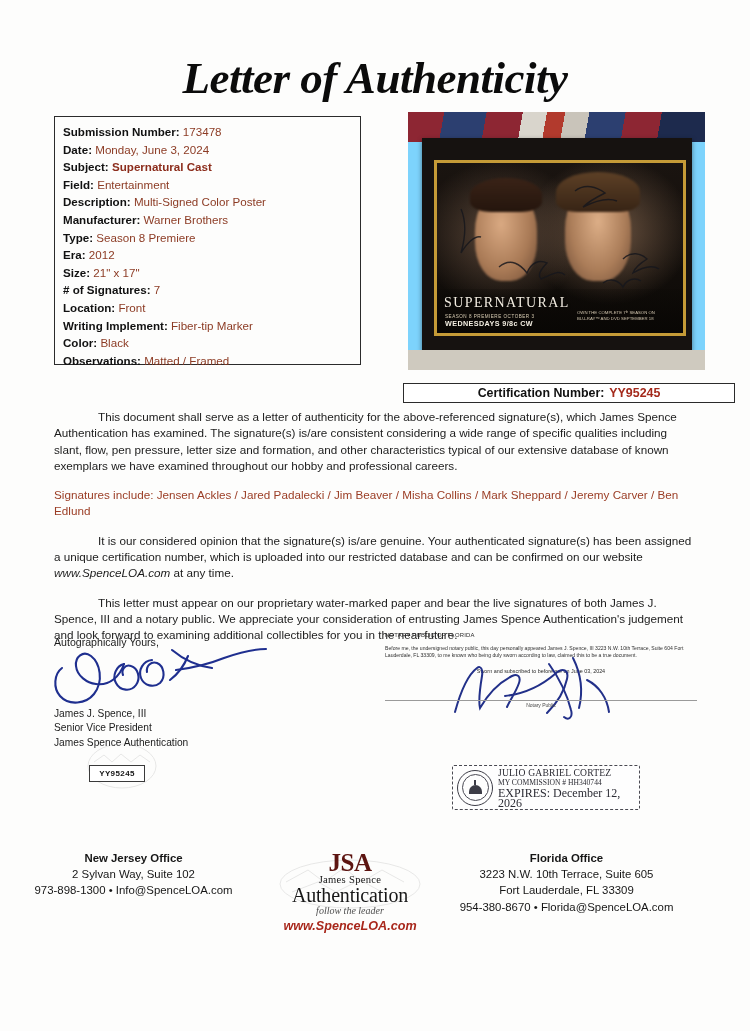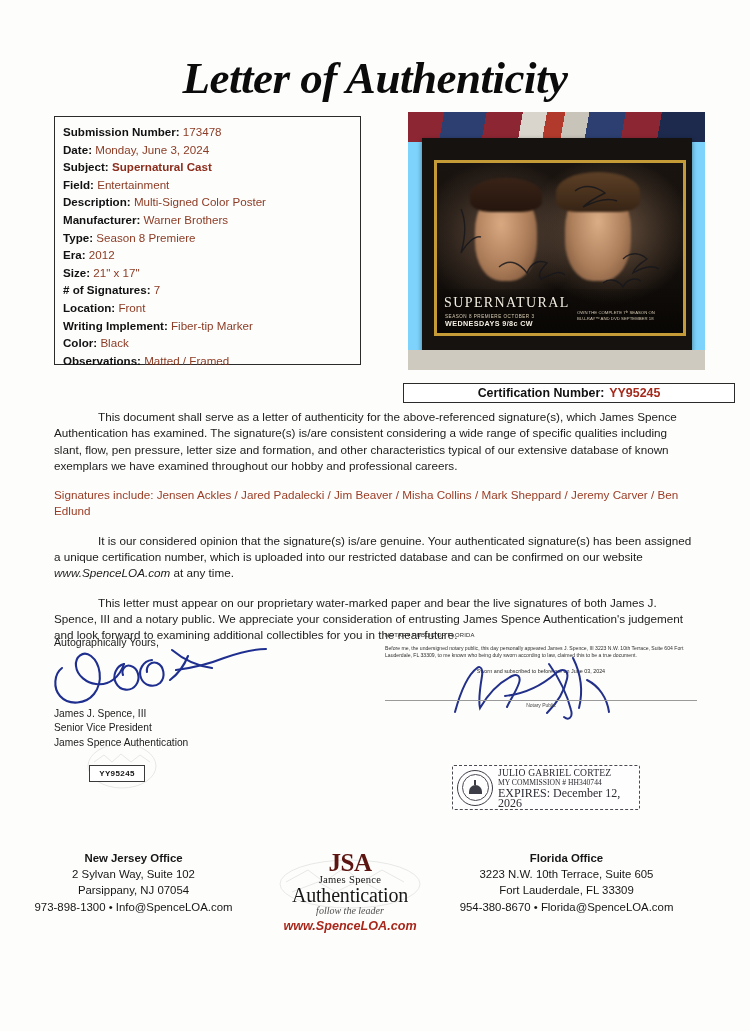--- a/index.html
+++ b/index.html
@@ -559,21 +559,20 @@
       <div class="stamp-name">JULIO GABRIEL CORTEZ</div>
       <div class="stamp-comm">MY COMMISSION # HH340744</div>
       <div class="stamp-exp">EXPIRES: December 12, 2026</div>
     </div>
   </div>
 
   <div class="footer">
     <div class="office">
       <div class="oname">New Jersey Office</div>
       <div>2 Sylvan Way, Suite 102</div>
-      <div>Parsippany, NJ 07054</div>
       <div>973-898-1300 • Info@SpenceLOA.com</div>
     </div>
 
     <div class="jsa-logo">
       <svg class="jsa-globe" viewBox="0 0 156 56">
         <ellipse cx="78" cy="28" rx="70" ry="24" fill="none" stroke="#666" stroke-width="1"></ellipse>
         <path d="M14 26 l22 -12 l16 12 l20 -14 l18 14 l20 -12 l22 12" fill="none" stroke="#666" stroke-width="1"></path>
         <path d="M20 36 l26 -10 l18 10 l24 -12 l22 12" fill="none" stroke="#666" stroke-width="1"></path>
       </svg>
       <div class="jsa-mark">

